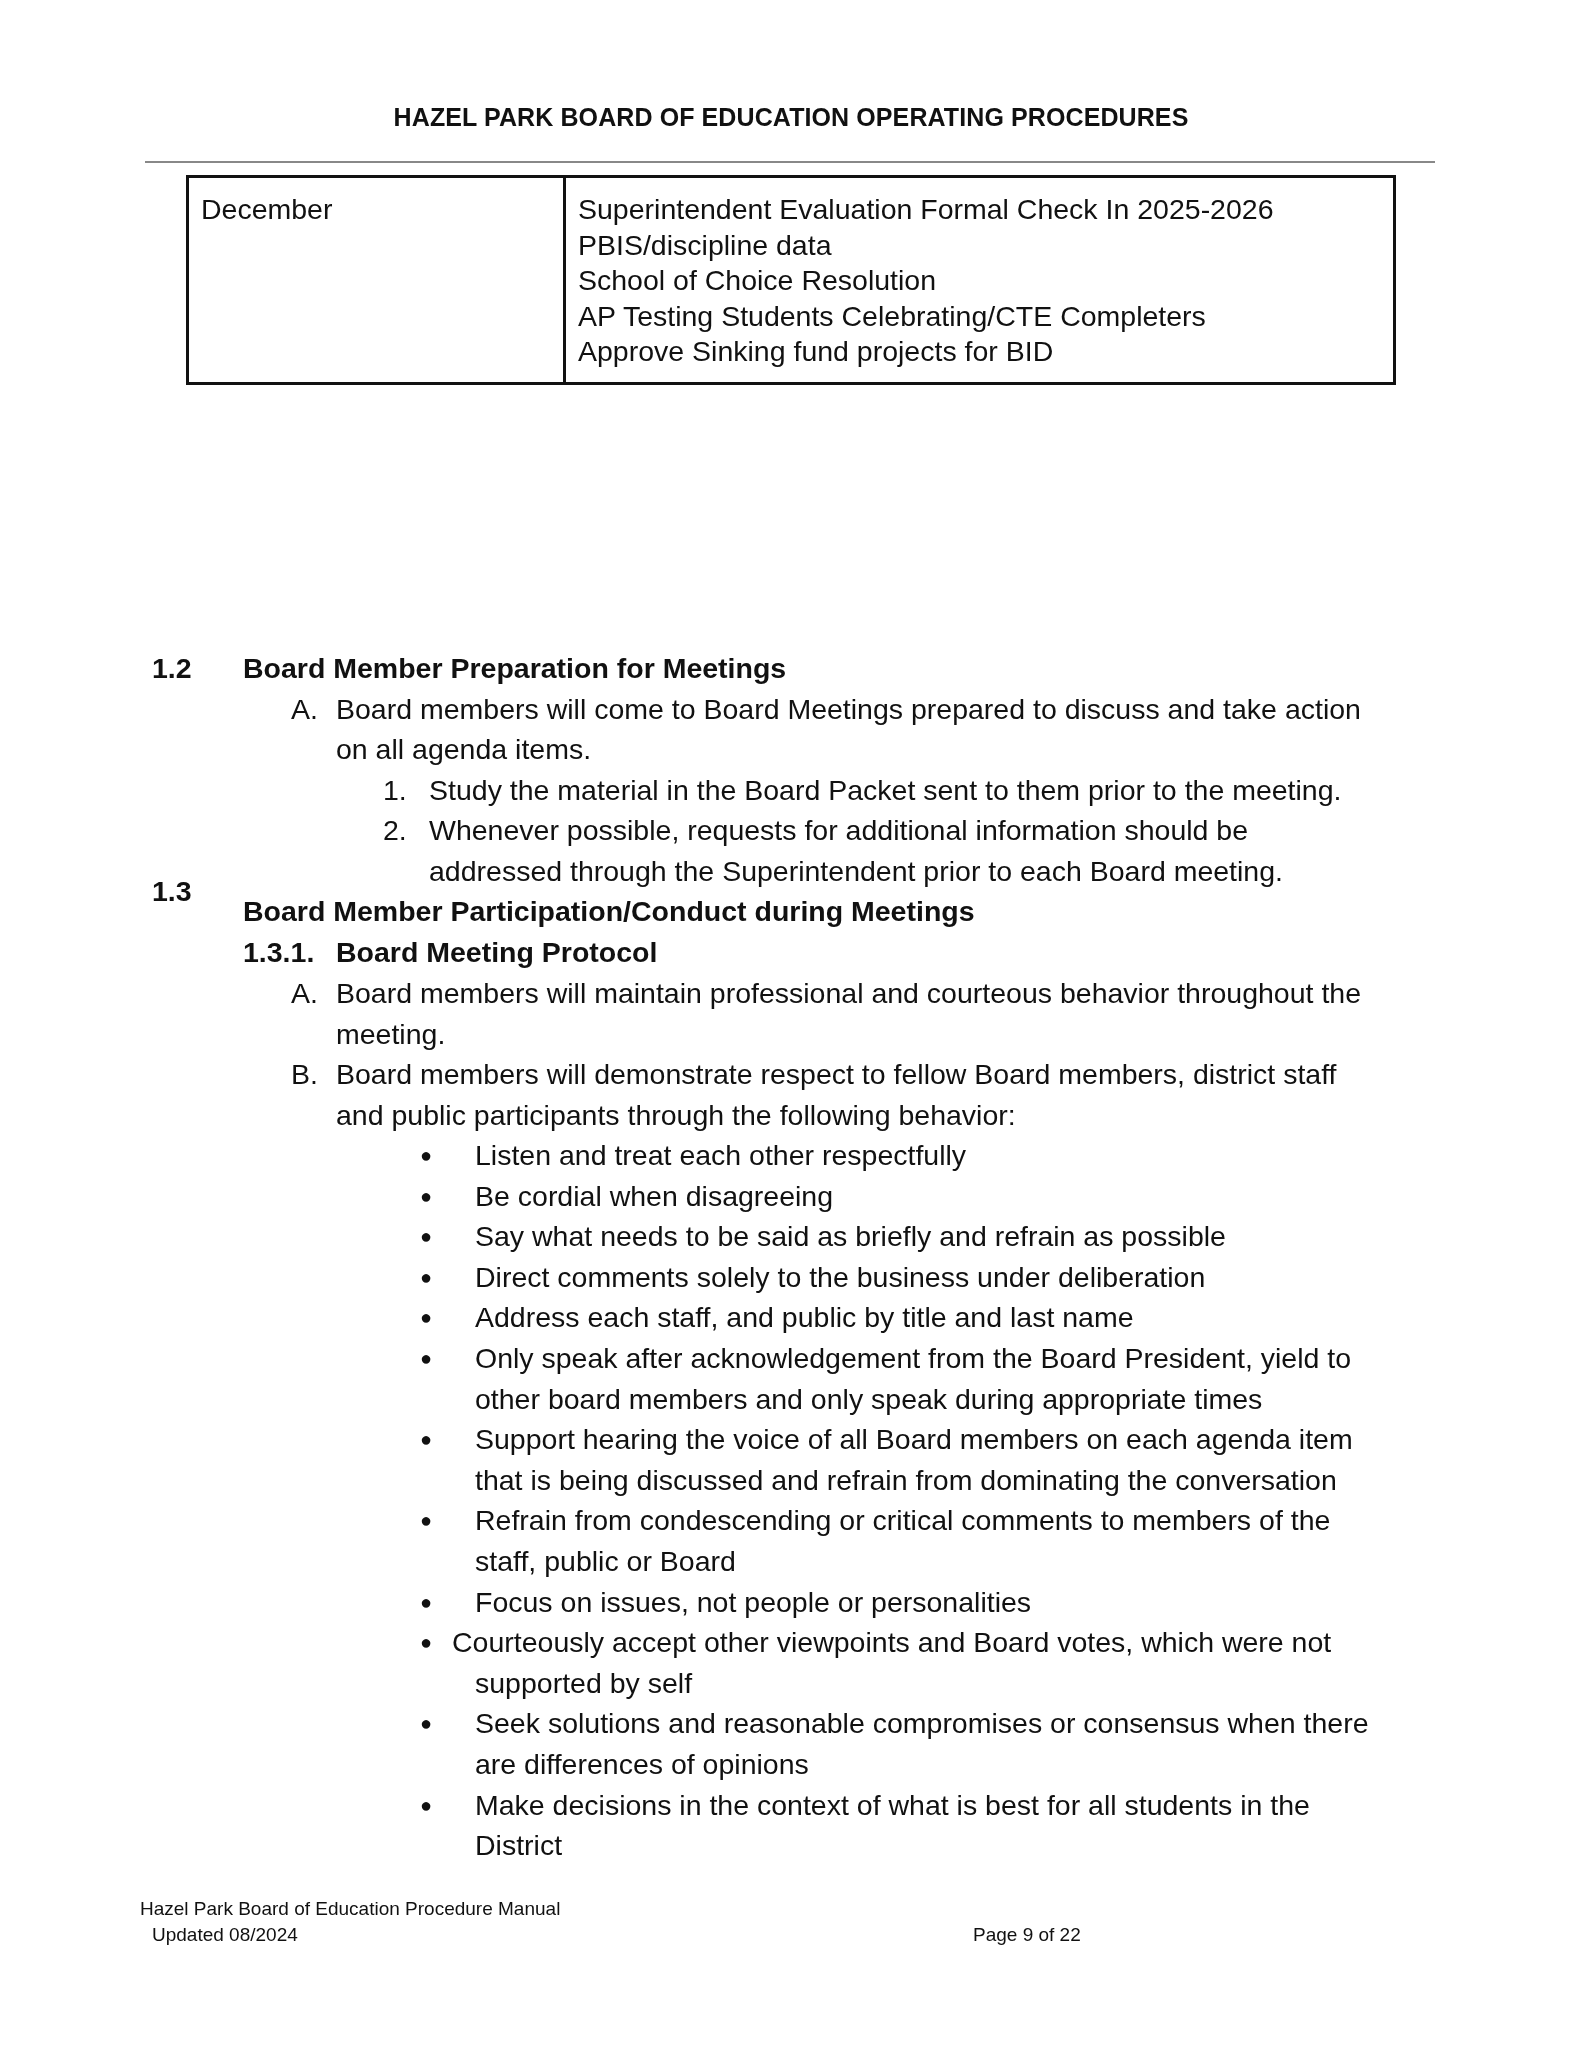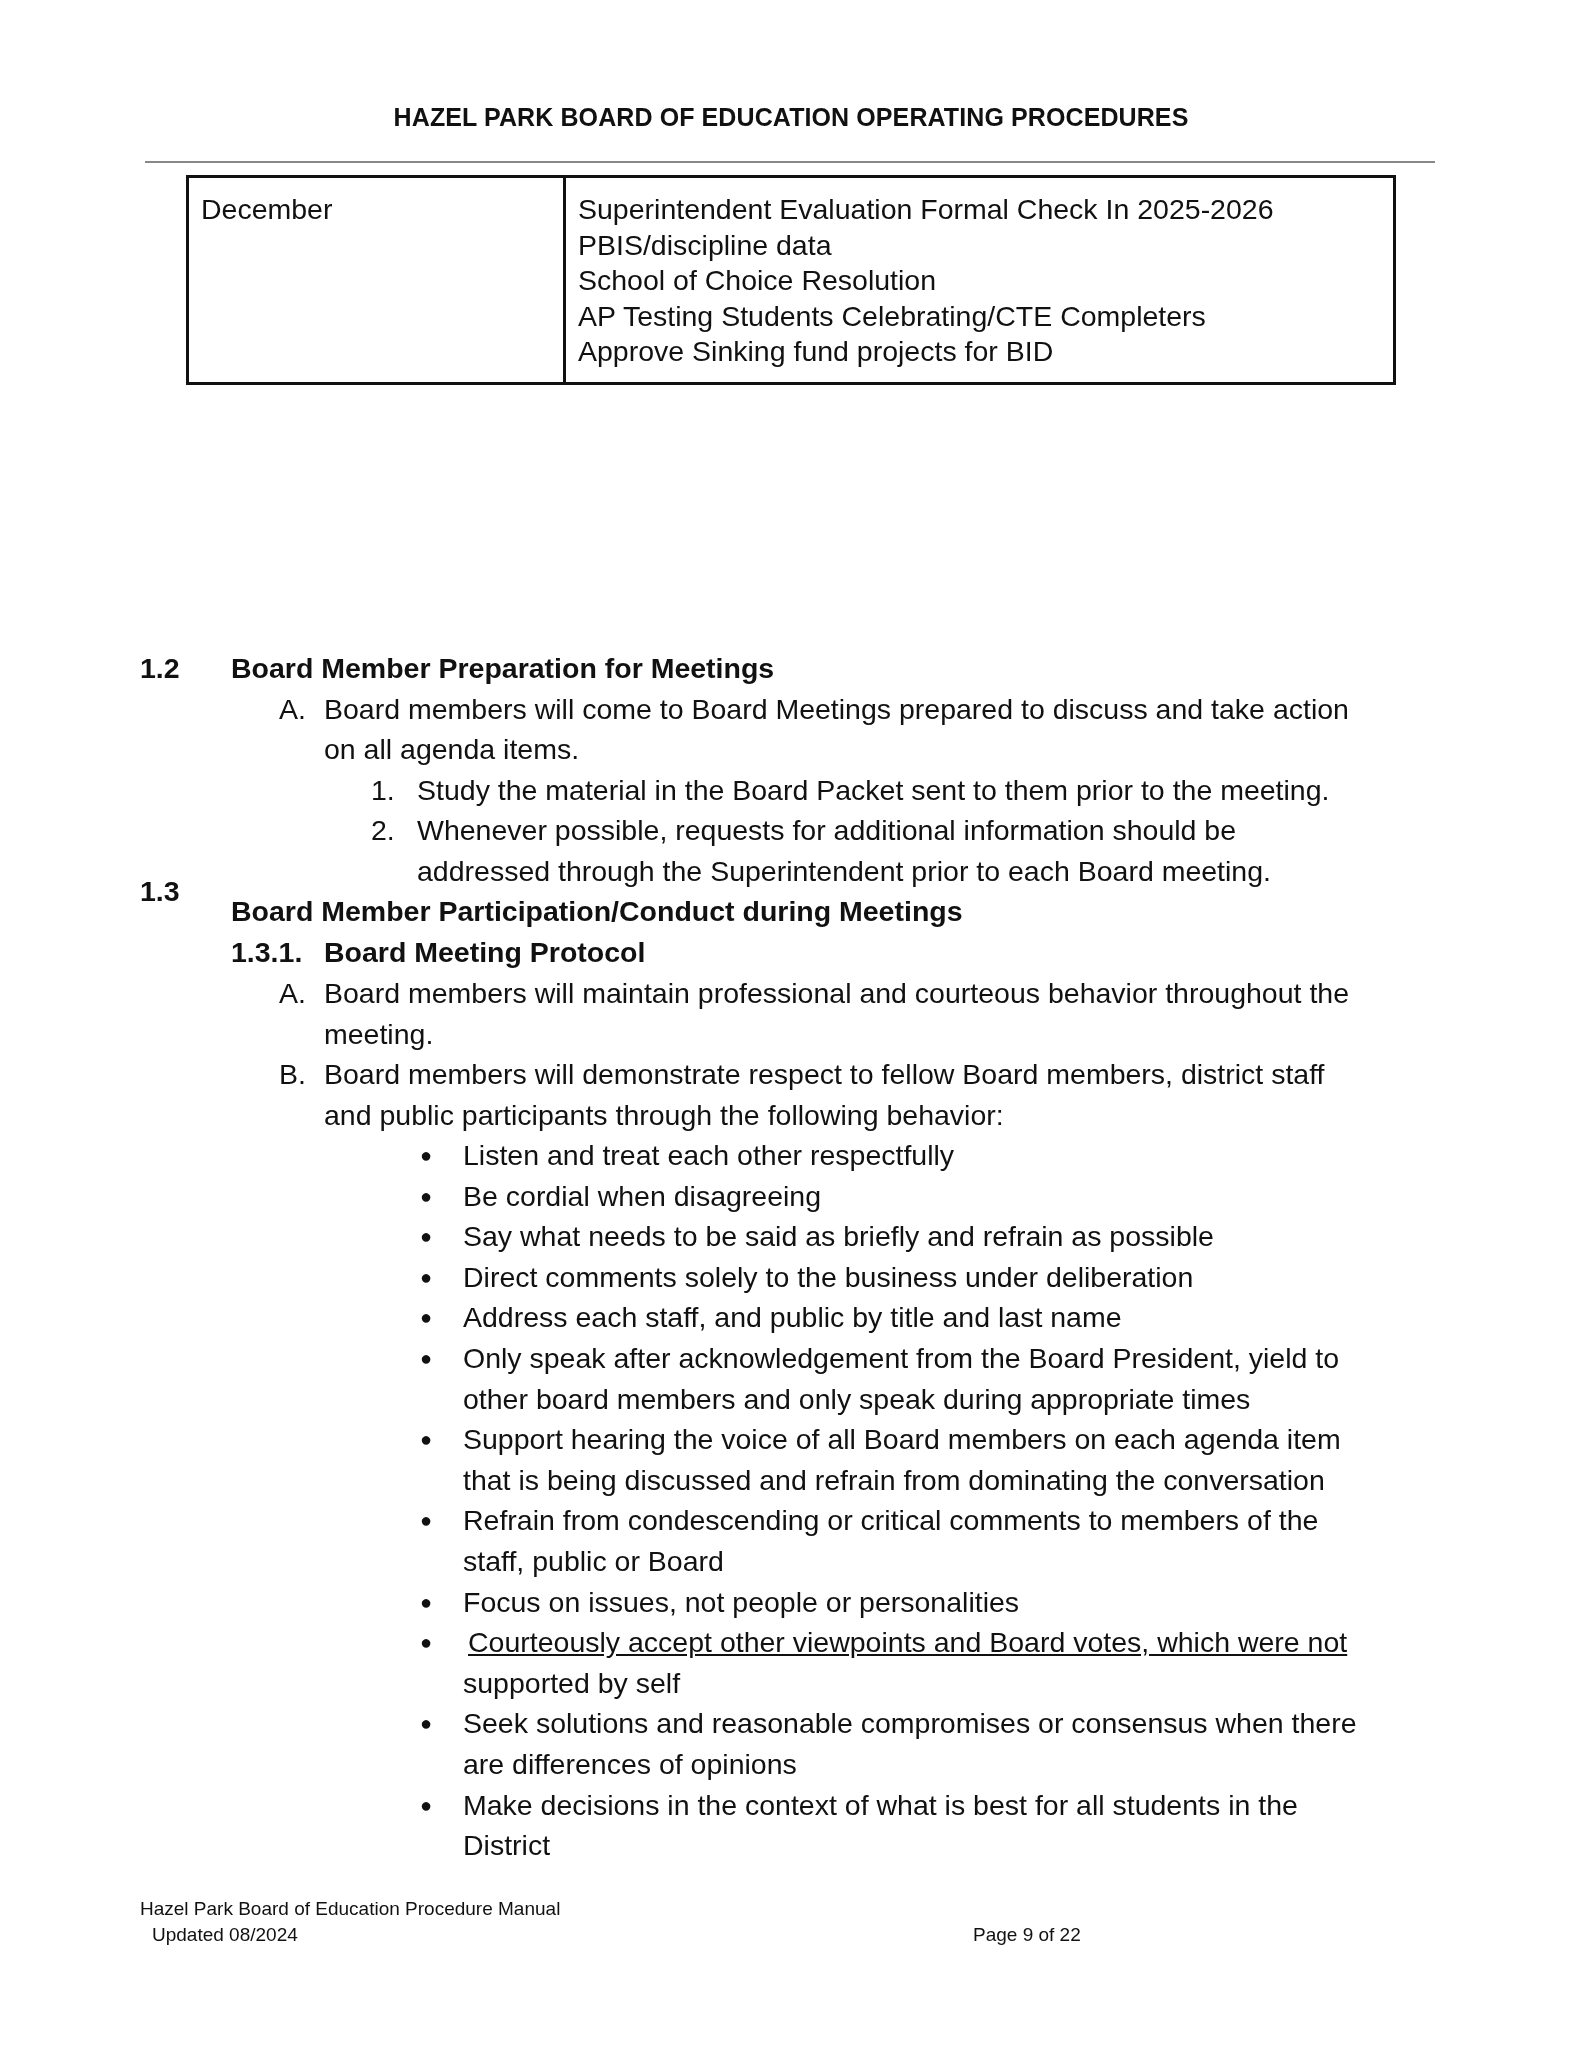--- a/index.html
+++ b/index.html
@@ -22,21 +22,21 @@
     table.schedule td {
       border: 3px solid #111111; vertical-align: top;
       font-size: 28.5px; line-height: 35.5px; padding: 14px 12px 12px 12px;
     }
     table.schedule td.month { width: 350px; }
     .row-nov td { height: 172px; }
     .row-dec td { height: 172px; }
     .topic { display: block; white-space: nowrap; }
 
     .line {
-      position: absolute; font-size: 28.5px; line-height: 40px; white-space: nowrap;
+      position: absolute; font-size: 28.5px; line-height: 40px; white-space: nowrap; margin-left: 12px;
     }
     .bold { font-weight: bold; }
     .bullet {
       position: absolute; font-size: 20px; line-height: 40px;
     }
     .footer {
       position: absolute; font-size: 19px; line-height: 26px; white-space: nowrap;
     }
   </style>
 </head>
@@ -109,21 +109,21 @@
       <div class="line" style="left: 463px; top: 1378.6px;">other board members and only speak during appropriate times</div>
       <div class="bullet" style="left: 420px; top: 1419.2px;">●</div>
       <div class="line" style="left: 463px; top: 1419.2px;">Support hearing the voice of all Board members on each agenda item</div>
       <div class="line" style="left: 463px; top: 1459.8px;">that is being discussed and refrain from dominating the conversation</div>
       <div class="bullet" style="left: 420px; top: 1500.4px;">●</div>
       <div class="line" style="left: 463px; top: 1500.4px;">Refrain from condescending or critical comments to members of the</div>
       <div class="line" style="left: 463px; top: 1541px;">staff, public or Board</div>
       <div class="bullet" style="left: 420px; top: 1581.6px;">●</div>
       <div class="line" style="left: 463px; top: 1581.6px;">Focus on issues, not people or personalities</div>
       <div class="bullet" style="left: 420px; top: 1622.2px;">●</div>
-      <div class="line" style="left: 468px; top: 1622.2px; text-decoration: underline;">Courteously accept other viewpoints and Board votes, which were not</div>
+      <div class="line" style="left: 440px; top: 1622.2px;">Courteously accept other viewpoints and Board votes, which were not</div>
       <div class="line" style="left: 463px; top: 1662.8px;">supported by self</div>
       <div class="bullet" style="left: 420px; top: 1703.4px;">●</div>
       <div class="line" style="left: 463px; top: 1703.4px;">Seek solutions and reasonable compromises or consensus when there</div>
       <div class="line" style="left: 463px; top: 1744px;">are differences of opinions</div>
       <div class="bullet" style="left: 420px; top: 1784.6px;">●</div>
       <div class="line" style="left: 463px; top: 1784.6px;">Make decisions in the context of what is best for all students in the</div>
       <div class="line" style="left: 463px; top: 1825.2px;">District</div>
     </div>
 </div>
 

